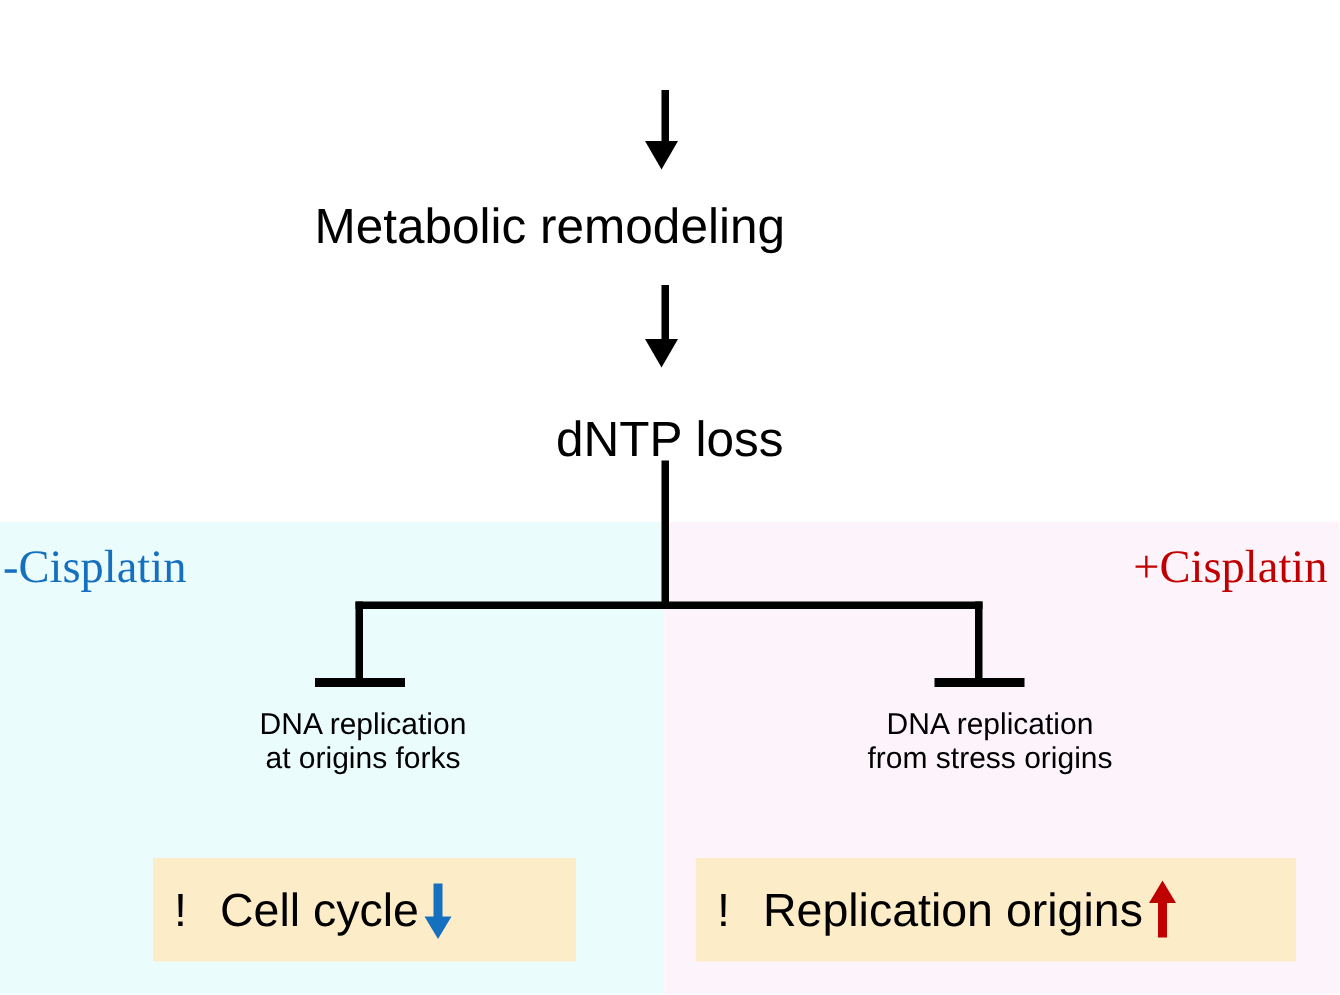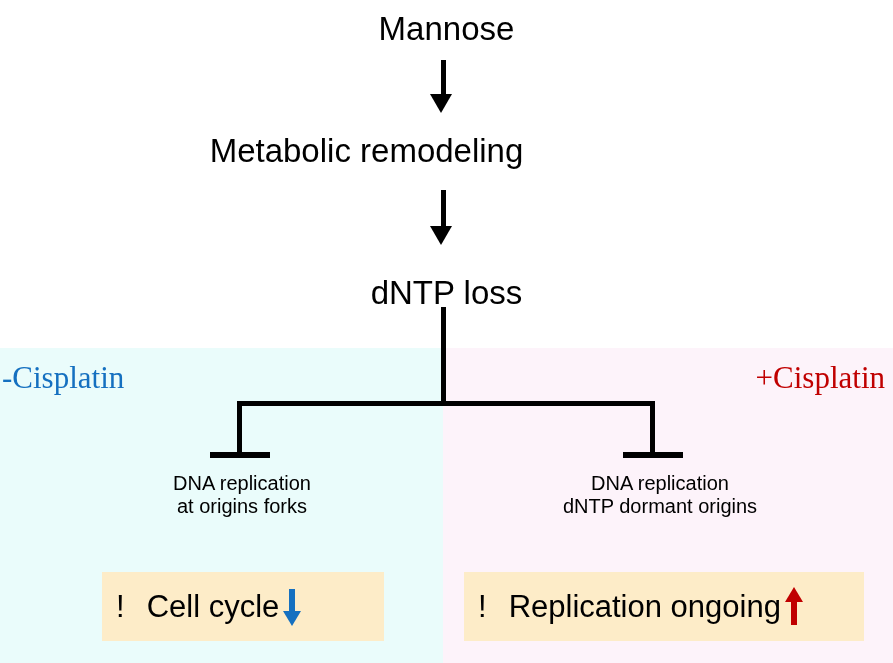--- a/index.html
+++ b/index.html
@@ -159,21 +159,20 @@
 <body>
 
 <div id="canvas">
 
   <div class="panel" id="panel-left"></div>
   <div class="panel" id="panel-right"></div>
 
   <div class="cond-label" id="label-minus">-Cisplatin</div>
   <div class="cond-label" id="label-plus">+Cisplatin</div>
 
-  <div class="node" id="node-mannose">Mannose</div>
   <div class="node" id="node-metabolic">Metabolic remodeling</div>
   <div class="node" id="node-dntp">dNTP loss</div>
 
   <div class="vline" id="a1-stem"></div>
   <div class="arrowhead" id="a1-head"></div>
 
   <div class="vline" id="a2-stem"></div>
   <div class="arrowhead" id="a2-head"></div>
 
   <div class="vline" id="trunk"></div>
@@ -183,34 +182,34 @@
   <div class="hline" id="tbar-left"></div>
   <div class="hline" id="tbar-right"></div>
 
   <div class="leaf-node" id="node-forks">
     <div>DNA replication</div>
     <div>at origins forks</div>
   </div>
 
   <div class="leaf-node" id="node-origins">
     <div>DNA replication</div>
-    <div>dNTP dormant origins</div>
+    <div>from stress origins</div>
   </div>
 
   <div class="outcome" id="outcome-left">
     <span class="bang">!</span>
     <span class="outcome-text">Cell cycle</span>
     <span class="trend-arrow trend-down">
       <span class="shaft"></span>
         <span class="head"></span>
     </span>
   </div>
 
   <div class="outcome" id="outcome-right">
     <span class="bang">!</span>
-    <span class="outcome-text">Replication ongoing</span>
+    <span class="outcome-text">Replication origins</span>
     <span class="trend-arrow trend-up">
       <span class="shaft"></span>
         <span class="head"></span>
     </span>
   </div>
 
 </div>
 
 </body></html>

